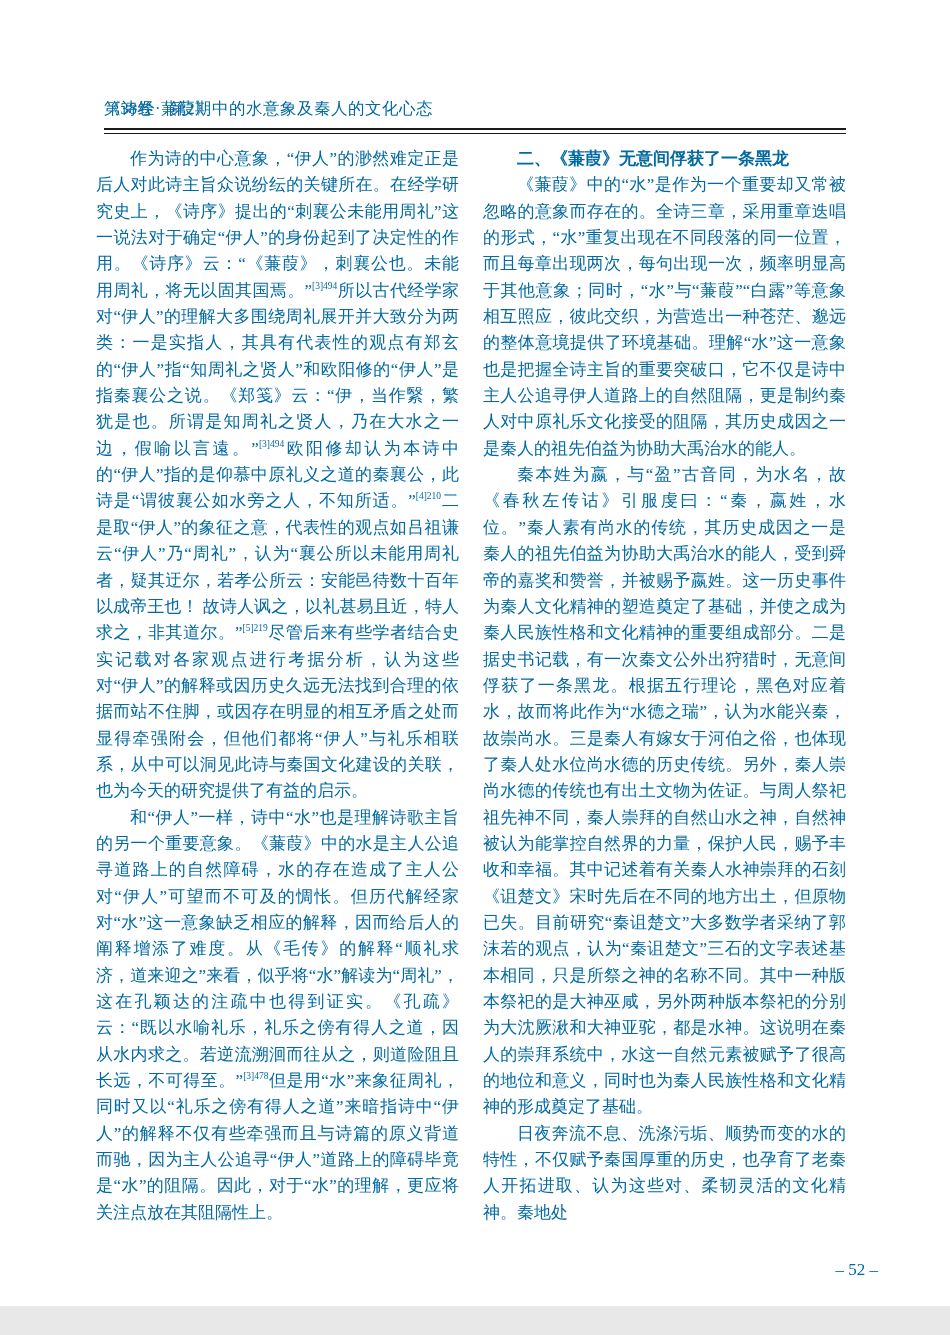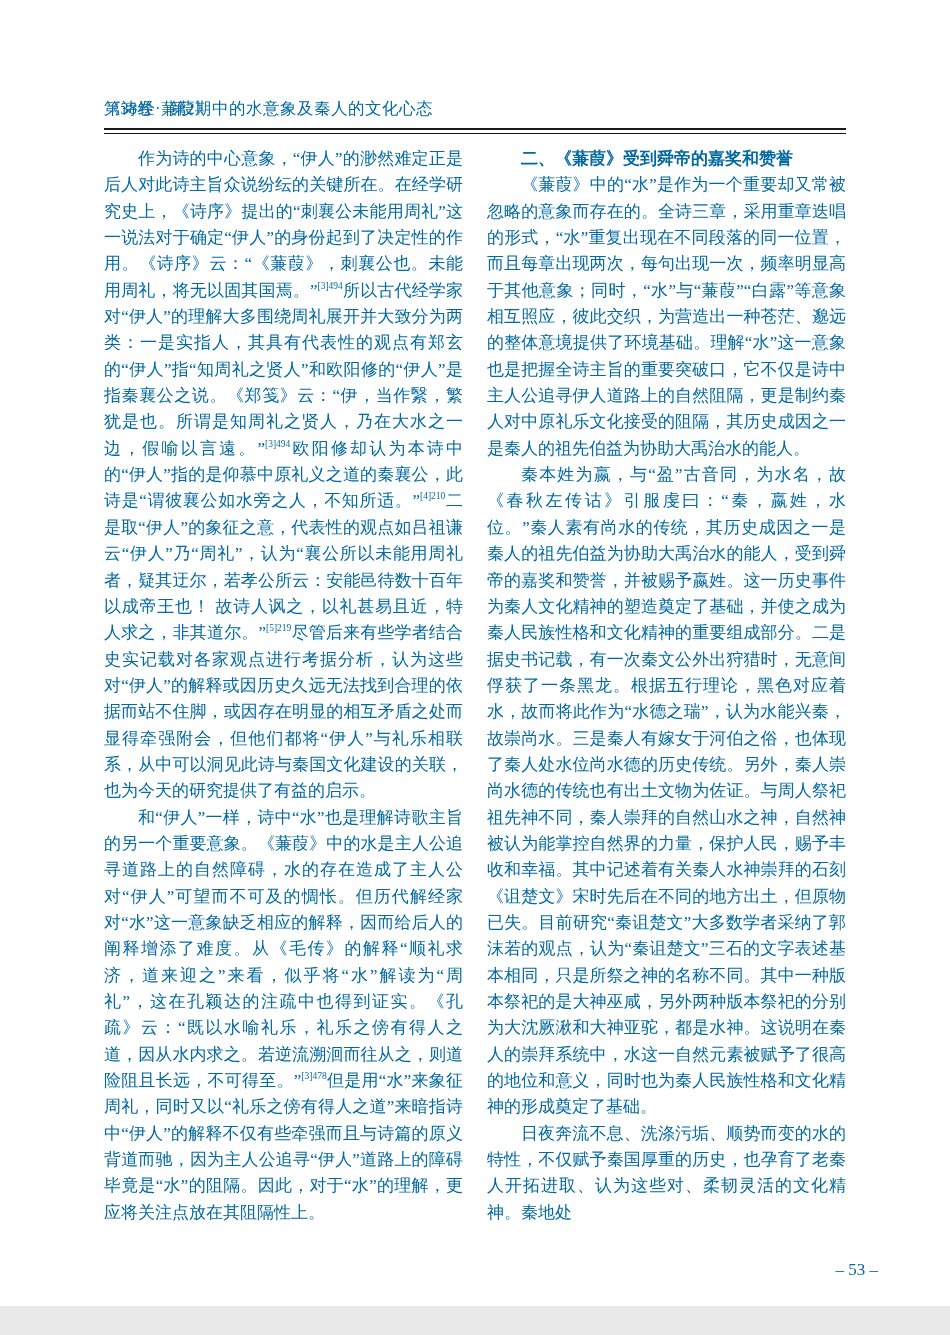--- a/index.html
+++ b/index.html
@@ -16,21 +16,21 @@
     position:absolute;top:97px;left:104px;right:104px;height:24px;
     font-size:16.5px;line-height:24px;
   }
   .vol{position:absolute;left:0;top:0;white-space:pre;}
   .running-title{display:block;text-align:left;letter-spacing:.5px;}
   .rule{
     position:absolute;top:128px;left:104px;right:104px;height:3px;
     border-top:2px solid #1a1a1a;border-bottom:1.2px solid #1a1a1a;
   }
   .columns{
-    position:absolute;top:146px;left:104px;right:104px;
+    position:absolute;top:146px;left:96px;right:104px;
     display:flex;gap:24px;
   }
   .col{flex:1;min-width:0;}
   .block{
     margin:0;
     font-size:17px;line-height:26.35px;
     text-align:justify;
     overflow-wrap:break-word;
   }
   .block.paragraph{text-indent:2em;}
@@ -62,22 +62,22 @@
   </div>
 
   <div class="rule"></div>
 
   <div class="columns">
     <section class="col" id="col-left">
         <p class="block paragraph"><span>作为诗的中心意象，“伊人”的渺然难定正是后人对此诗主旨众说纷纭的关键所在。在经学研究史上，《诗序》提出的“刺襄公未能用周礼”这一说法对于确定“伊人”的身份起到了决定性的作用。《诗序》云：“《蒹葭》，刺襄公也。未能用周礼，将无以固其国焉。”</span><sup class="cite">[3]494</sup><span>所以古代经学家对“伊人”的理解大多围绕周礼展开并大致分为两类：一是实指人，其具有代表性的观点有郑玄的“伊人”指“知周礼之贤人”和欧阳修的“伊人”是指秦襄公之说。《郑笺》云：“伊，当作繄，繁犹是也。所谓是知周礼之贤人，乃在大水之一边，假喻以言遠。”</span><sup class="cite">[3]494</sup><span>欧阳修却认为本诗中的“伊人”指的是仰慕中原礼义之道的秦襄公，此诗是“谓彼襄公如水旁之人，不知所适。”</span><sup class="cite">[4]210</sup><span>二是取“伊人”的象征之意，代表性的观点如吕祖谦云“伊人”乃“周礼”，认为“襄公所以未能用周礼者，疑其迂尔，若孝公所云：安能邑待数十百年以成帝王也！ 故诗人讽之，以礼甚易且近，特人求之，非其道尔。”</span><sup class="cite">[5]219</sup><span>尽管后来有些学者结合史实记载对各家观点进行考据分析，认为这些对“伊人”的解释或因历史久远无法找到合理的依据而站不住脚，或因存在明显的相互矛盾之处而显得牵强附会，但他们都将“伊人”与礼乐相联系，从中可以洞见此诗与秦国文化建设的关联，也为今天的研究提供了有益的启示。</span></p>
         <p class="block paragraph"><span>和“伊人”一样，诗中“水”也是理解诗歌主旨的另一个重要意象。《蒹葭》中的水是主人公追寻道路上的自然障碍，水的存在造成了主人公对“伊人”可望而不可及的惆怅。但历代解经家对“水”这一意象缺乏相应的解释，因而给后人的阐释增添了难度。从《毛传》的解释“顺礼求济，道来迎之”来看，似乎将“水”解读为“周礼”，这在孔颖达的注疏中也得到证实。《孔疏》云：“既以水喻礼乐，礼乐之傍有得人之道，因从水内求之。若逆流溯洄而往从之，则道险阻且长远，不可得至。”</span><sup class="cite">[3]478</sup><span>但是用“水”来象征周礼，同时又以“礼乐之傍有得人之道”来暗指诗中“伊人”的解释不仅有些牵强而且与诗篇的原义背道而驰，因为主人公追寻“伊人”道路上的障碍毕竟是“水”的阻隔。因此，对于“水”的理解，更应将关注点放在其阻隔性上。</span></p>
       </section>
     <section class="col" id="col-right">
-        <p class="block heading"><span>二、《蒹葭》受到舜帝的嘉奖和赞誉</span></p>
+        <p class="block heading"><span>二、《蒹葭》无意间俘获了一条黑龙</span></p>
         <p class="block paragraph"><span>《蒹葭》中的“水”是作为一个重要却又常被忽略的意象而存在的。全诗三章，采用重章迭唱的形式，“水”重复出现在不同段落的同一位置，而且每章出现两次，每句出现一次，频率明显高于其他意象；同时，“水”与“蒹葭”“白露”等意象相互照应，彼此交织，为营造出一种苍茫、邈远的整体意境提供了环境基础。理解“水”这一意象也是把握全诗主旨的重要突破口，它不仅是诗中主人公追寻伊人道路上的自然阻隔，更是制约秦人对中原礼乐文化接受的阻隔，其历史成因之一是秦人的祖先伯益为协助大禹治水的能人。</span></p>
         <p class="block paragraph"><span>秦本姓为嬴，与“盈”古音同，为水名，故《春秋左传诂》引服虔曰：“秦，嬴姓，水位。”秦人素有尚水的传统，其历史成因之一是秦人的祖先伯益为协助大禹治水的能人，受到舜帝的嘉奖和赞誉，并被赐予嬴姓。这一历史事件为秦人文化精神的塑造奠定了基础，并使之成为秦人民族性格和文化精神的重要组成部分。二是据史书记载，有一次秦文公外出狩猎时，无意间俘获了一条黑龙。根据五行理论，黑色对应着水，故而将此作为“水德之瑞”，认为水能兴秦，故崇尚水。三是秦人有嫁女于河伯之俗，也体现了秦人处水位尚水德的历史传统。另外，秦人崇尚水德的传统也有出土文物为佐证。与周人祭祀祖先神不同，秦人崇拜的自然山水之神，自然神被认为能掌控自然界的力量，保护人民，赐予丰收和幸福。其中记述着有关秦人水神崇拜的石刻《诅楚文》宋时先后在不同的地方出土，但原物已失。目前研究“秦诅楚文”大多数学者采纳了郭沫若的观点，认为“秦诅楚文”三石的文字表述基本相同，只是所祭之神的名称不同。其中一种版本祭祀的是大神巫咸，另外两种版本祭祀的分别为大沈厥湫和大神亚驼，都是水神。这说明在秦人的崇拜系统中，水这一自然元素被赋予了很高的地位和意义，同时也为秦人民族性格和文化精神的形成奠定了基础。</span></p>
         <p class="block paragraph"><span>日夜奔流不息、洗涤污垢、顺势而变的水的特性，不仅赋予秦国厚重的历史，也孕育了老秦人开拓进取、认为这些对、柔韧灵活的文化精神。秦地处</span></p>
       </section>
   </div>
 
-  <div class="page-number">– 53 –</div>
+  <div class="page-number">– 52 –</div>
 
 </div>
 
 </body></html>

